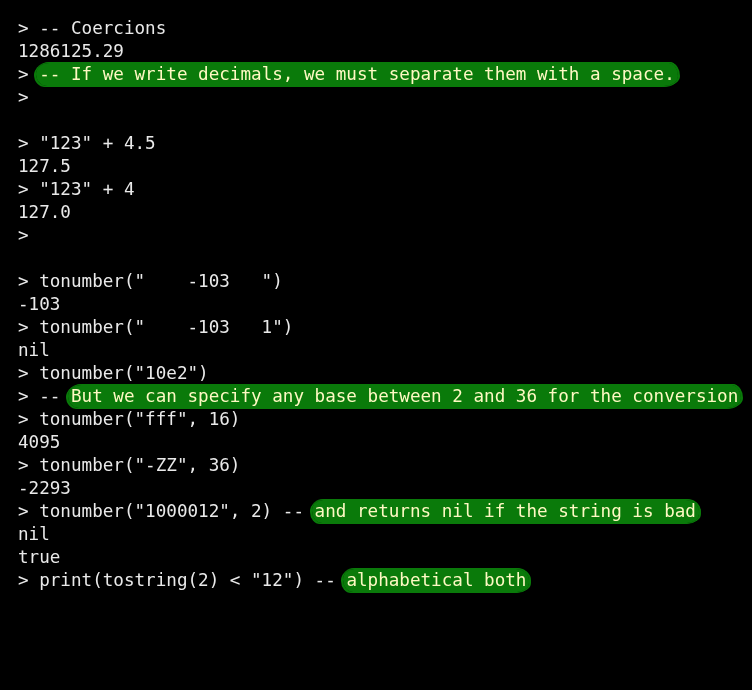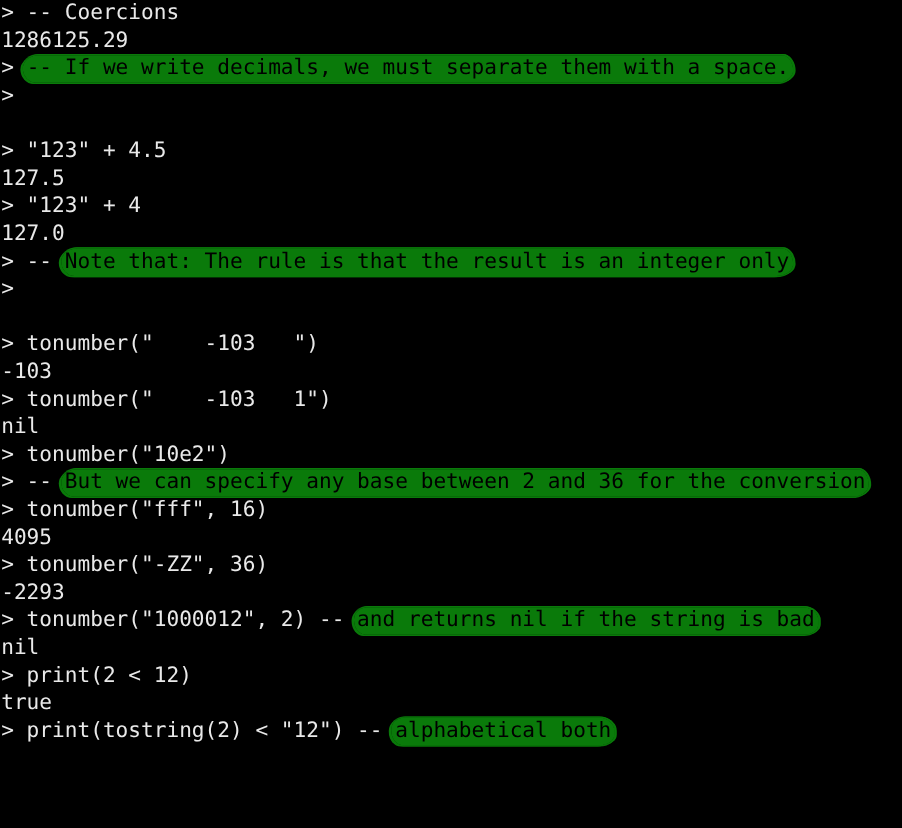--- a/index.html
+++ b/index.html
@@ -12,21 +12,21 @@
     width: 752px;
     height: 690px;
     overflow: hidden;
     font-family: "DejaVu Sans Mono", "Liberation Mono", monospace;
   }
   #terminal {
     position: relative;
     width: 752px;
     height: 690px;
     background: #000000;
-    padding: 0;
+    padding: 17px;
     box-sizing: border-box;
   }
   .line {
     height: 23px;
     line-height: 23px;
     font-size: 17.6px;
     letter-spacing: 0px;
     white-space: pre;
     color: #e9e9e9;
     position: relative;
@@ -34,21 +34,21 @@
     box-sizing: border-box;
     overflow: visible;
   }
   .seg {
     white-space: pre;
     display: inline;
   }
   
   .hl {
     background-color: #0a7a0a;
-    color: #000000;
+    color: #fef9c3;
     border-radius: 11px 13px 12px 10px / 10px 11px 9px 12px;
     padding: 1px 3px 2px 3px;
     margin: 0 -3px;
     box-decoration-break: clone;
     -webkit-box-decoration-break: clone;
     box-shadow:
       0 0 0 1px rgba(10,122,10,0.9),
       2px 0 0 0 #0a7a0a,
       -2px 1px 0 0 #0a7a0a,
       1px -1px 0 0 #0a7a0a;
@@ -64,32 +64,30 @@
   <div id="lines-container">
       <div class="line"><span class="seg">&gt; -- Coercions</span></div>
       <div class="line"><span class="seg">1286125.29</span></div>
       <div class="line"><span class="seg">&gt; </span><span class="hl wide">-- If we write decimals, we must separate them with a space.</span></div>
       <div class="line"><span class="seg">&gt;</span></div>
       <div class="line"><span class="seg"></span></div>
       <div class="line"><span class="seg">&gt; "123" + 4.5</span></div>
       <div class="line"><span class="seg">127.5</span></div>
       <div class="line"><span class="seg">&gt; "123" + 4</span></div>
       <div class="line"><span class="seg">127.0</span></div>
-      <div class="line"><span class="seg">&gt; -- </span><span class="hl wide">Note that: The rule is that the result is an integer only</span></div>
       <div class="line"><span class="seg">&gt;</span></div>
       <div class="line"><span class="seg"></span></div>
       <div class="line"><span class="seg">&gt; tonumber("    -103   ")</span></div>
       <div class="line"><span class="seg">-103</span></div>
       <div class="line"><span class="seg">&gt; tonumber("    -103   1")</span></div>
       <div class="line"><span class="seg">nil</span></div>
       <div class="line"><span class="seg">&gt; tonumber("10e2")</span></div>
       <div class="line"><span class="seg">&gt; -- </span><span class="hl wide">But we can specify any base between 2 and 36 for the conversion</span></div>
       <div class="line"><span class="seg">&gt; tonumber("fff", 16)</span></div>
       <div class="line"><span class="seg">4095</span></div>
       <div class="line"><span class="seg">&gt; tonumber("-ZZ", 36)</span></div>
       <div class="line"><span class="seg">-2293</span></div>
       <div class="line"><span class="seg">&gt; tonumber("1000012", 2) -- </span><span class="hl">and returns nil if the string is bad</span></div>
       <div class="line"><span class="seg">nil</span></div>
-      <div class="line"><span class="seg">&gt; print(2 &lt; 12)</span></div>
       <div class="line"><span class="seg">true</span></div>
       <div class="line"><span class="seg">&gt; print(tostring(2) &lt; "12") -- </span><span class="hl">alphabetical both</span></div>
     </div>
 </div>
 
 </body></html>

